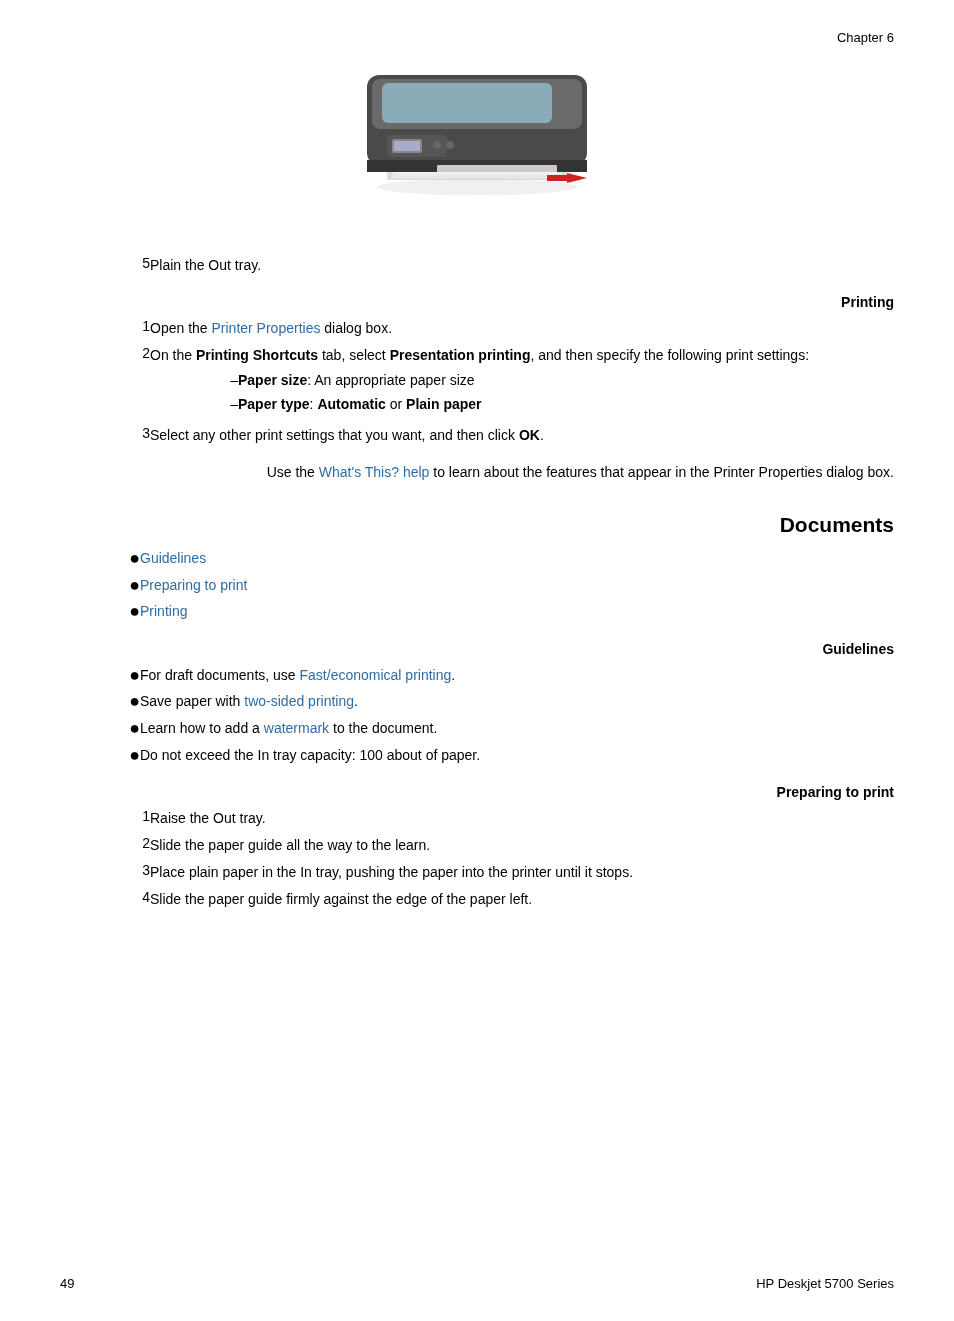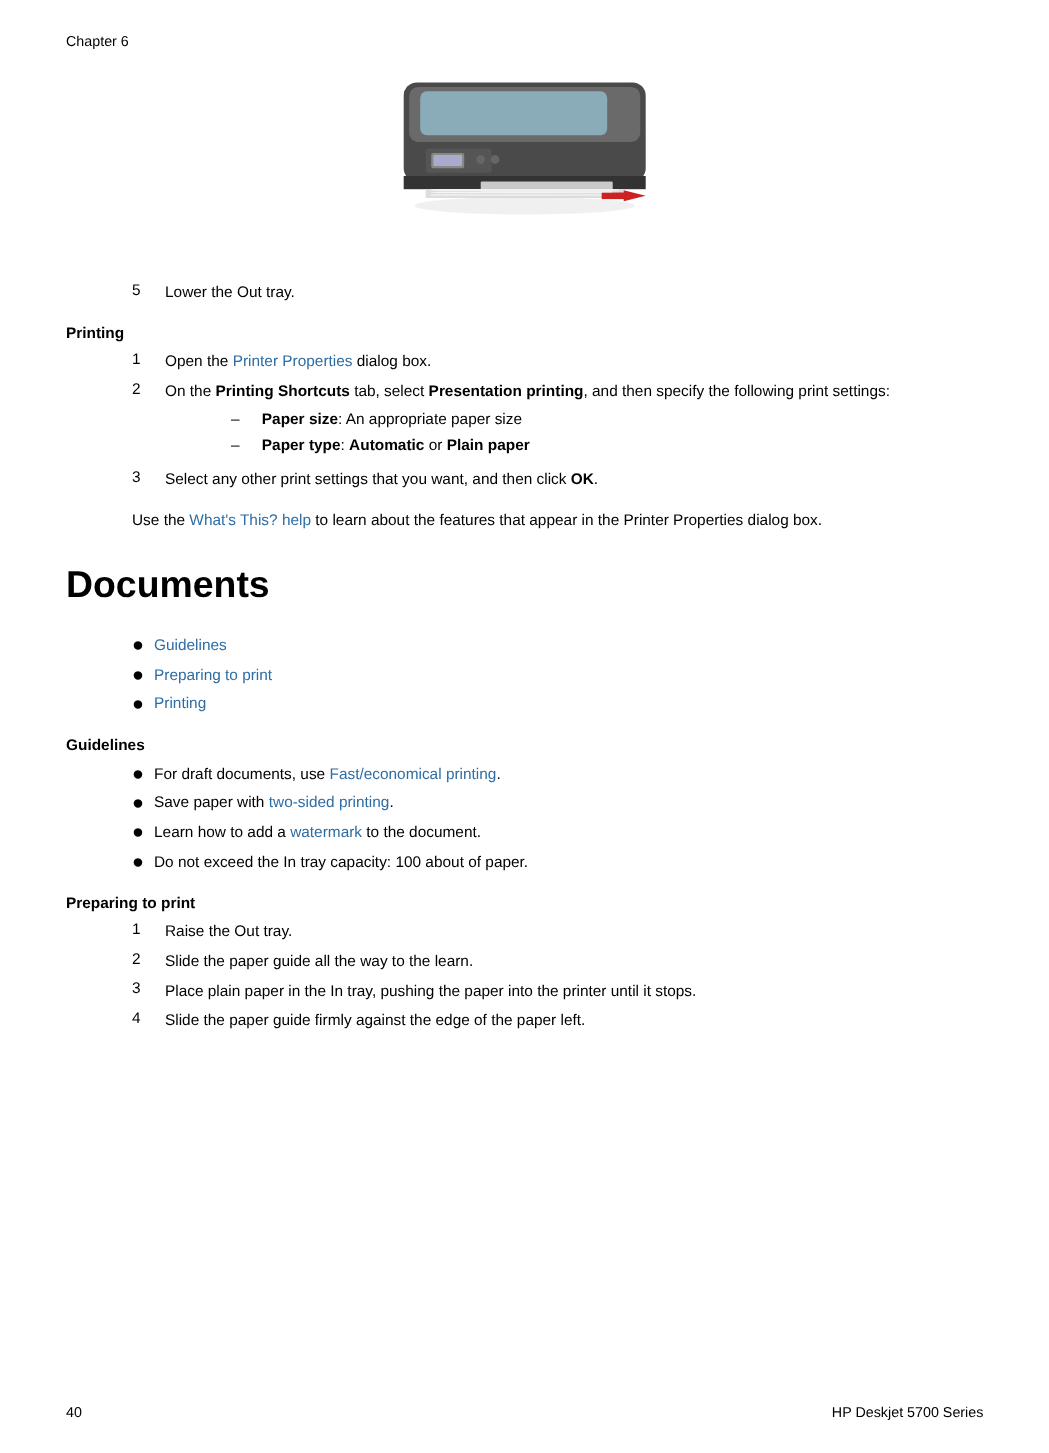--- a/index.html
+++ b/index.html
@@ -10,20 +10,21 @@
       background: #fff;
       width: 954px;
       min-height: 1321px;
       position: relative;
     }
     .page {
       width: 954px;
       min-height: 1321px;
       padding: 30px 60px 60px 60px;
       position: relative;
+      text-align: right;
     }
     .chapter-label {
       font-size: 13px;
       color: #000;
       margin-bottom: 20px;
     }
     .printer-image {
       display: flex;
       justify-content: center;
       margin-bottom: 30px;
@@ -48,24 +49,24 @@
       font-size: 14px;
       line-height: 1.5;
     }
     .section-heading {
       font-weight: bold;
       font-size: 14px;
       margin-bottom: 8px;
       margin-top: 18px;
     }
     .section-heading-large {
-      font-size: 34px;
+      font-size: 21px;
       font-weight: bold;
       margin-top: 30px;
-      margin-bottom: 24px;
+      margin-bottom: 11px;
     }
     .link {
       color: #2e6da4;
       text-decoration: none;
     }
     .bullet-list {
       margin-left: 60px;
       margin-bottom: 16px;
     }
     .bullet-item {
@@ -156,21 +157,21 @@
 
       <rect x="100" y="100" width="120" height="10" rx="1" ry="1" fill="#f0f0f0" opacity="0.8"></rect>
 
       <ellipse cx="140" cy="122" rx="100" ry="8" fill="#ccc" opacity="0.3"></ellipse>
     </svg>
   </div>
 
   <div class="step-list">
     <div class="step-item">
       <span class="step-num">5</span>
-      <span class="step-text">Lower the Out tray.</span>
+      <span class="step-text">Plain the Out tray.</span>
     </div>
   </div>
 
   <div>
     <div class="section-heading">Printing</div>
     <div class="step-list">
 
       <div class="step-item">
         <span class="step-num">1</span>
         <span class="step-text">
@@ -277,17 +278,17 @@
         <span class="step-text">Place plain paper in the In tray, pushing the paper into the printer until it stops.</span>
       </div>
       <div class="step-item">
         <span class="step-num">4</span>
         <span class="step-text">Slide the paper guide firmly against the edge of the paper left.</span>
       </div>
     </div>
   </div>
 
   <div class="footer">
-    <span>40</span>
+    <span>49</span>
     <span>HP Deskjet 5700 Series</span>
   </div>
 
 </div>
 
 </body></html>

